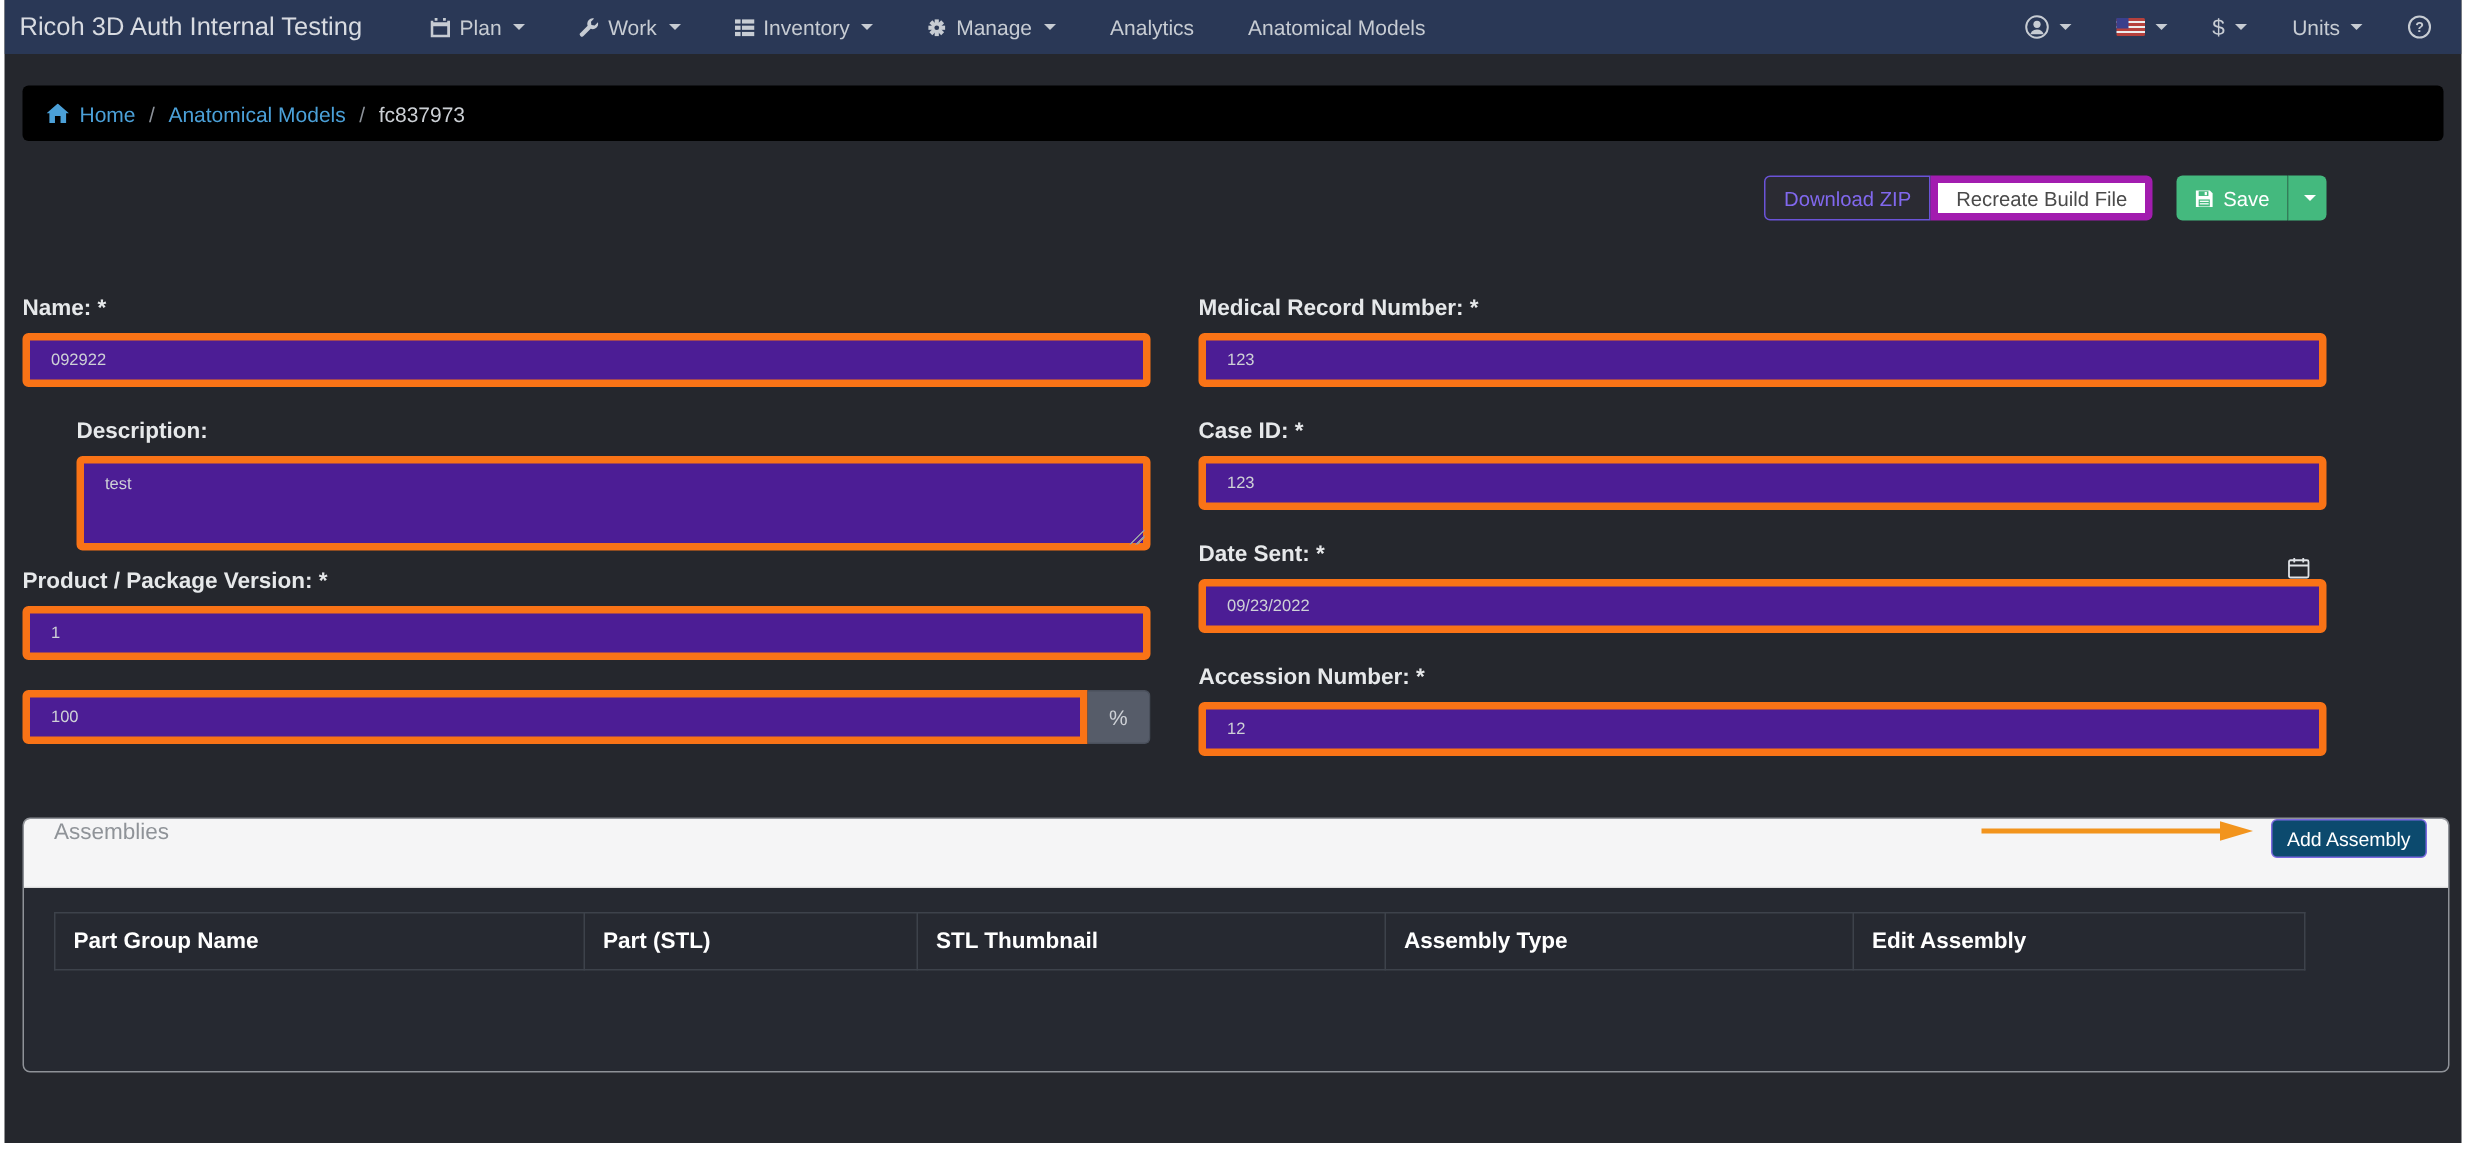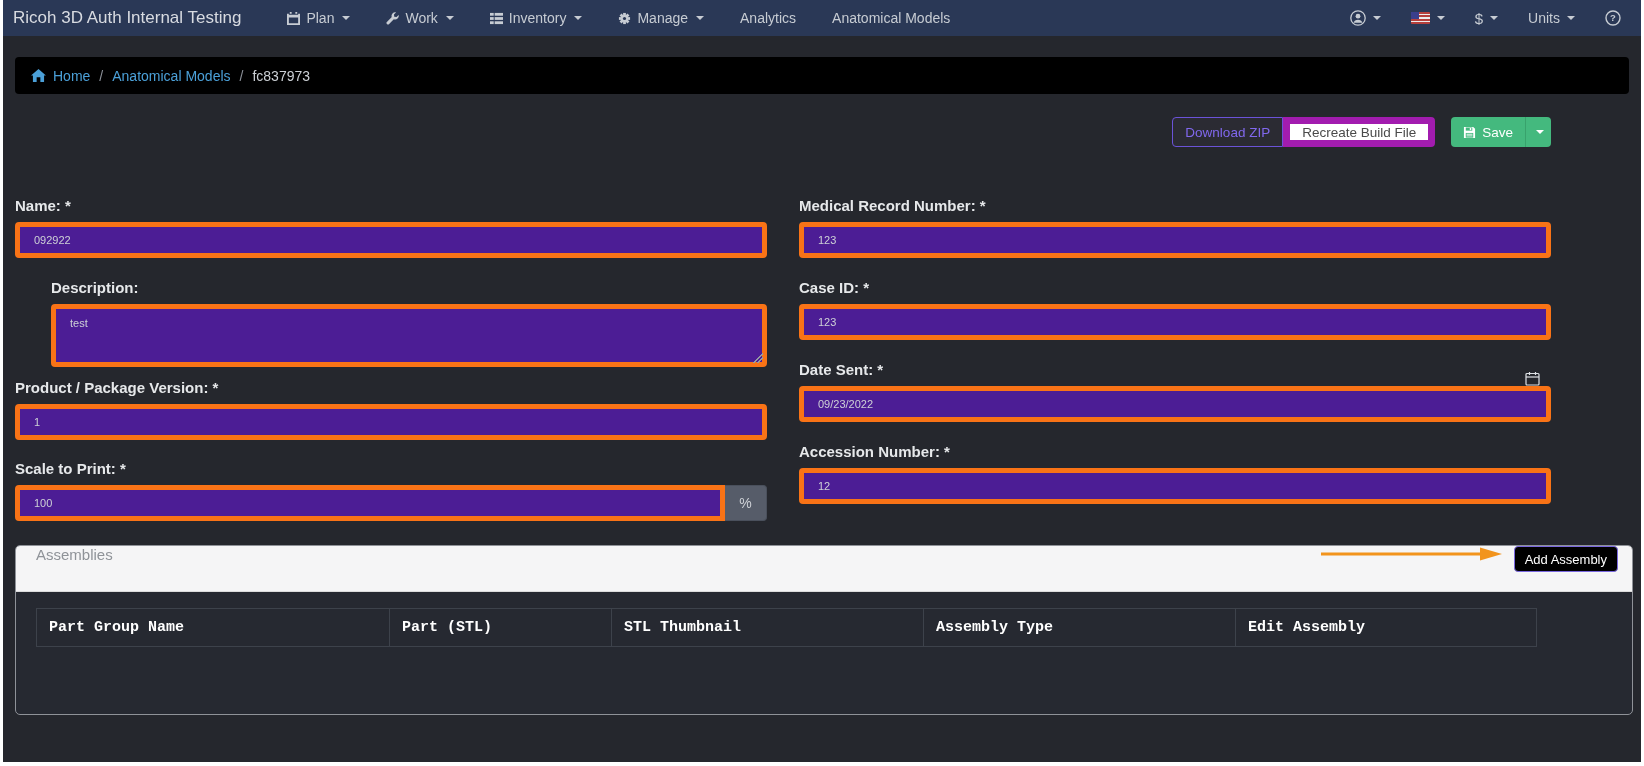--- a/index.html
+++ b/index.html
@@ -26,21 +26,21 @@
   .breadcrumb { position:absolute; top:57px; left:12px; width:1614px; height:37px; background:#000000; border-radius:4px;
     display:flex; align-items:center; gap:9px; padding:0 16px; font-size:14px; }
   .crumb-link { color:#4ba0d8; cursor:pointer; display:flex; align-items:center; gap:7px; }
   .crumb-sep { color:#8d929a; }
   .crumb-current { color:#ccd0d5; }
 
   
   .toolbar { position:absolute; top:117px; right:90px; display:flex; align-items:center; }
   .btn { height:30px; display:flex; align-items:center; font-size:13.5px; padding:0 12px; cursor:pointer; white-space:nowrap; }
   .btn-zip { background:#2b2b33; color:#8168ee; border:1px solid #6b53d8; border-radius:4px 0 0 4px; }
-  .btn-recreate { background:#ffffff; color:#4a4a4a; border:7px solid #a21caf; border-radius:0 4px 4px 0; }
+  .btn-recreate { background:#ffffff; color:#4a4a4a; border:5px solid #a21caf; border-radius:0 4px 4px 0; }
   .save-group { display:flex; margin-left:16px; }
   .btn-save { background:#44b97e; color:#fff; border-radius:4px 0 0 4px; gap:6px; }
   .btn-save-caret { background:#44b97e; color:#fff; width:26px; padding:0; justify-content:center; border-left:1px solid #38a26c; border-radius:0 4px 4px 0; }
 
   
   .form-area { position:absolute; top:197px; left:12px; width:1536px; display:flex; gap:32px; }
   .fcol { flex:1; min-width:0; }
   .fgroup { margin-bottom:21px; position:relative; }
   .fgroup.tight { margin-bottom:12px;padding-left:36px; }
   .flabel { font-size:15px; font-weight:bold; color:#e6e8ea; margin-bottom:8px; }
@@ -56,23 +56,23 @@
   .date-wrap { position:relative; }
   .date-icon { position:absolute; right:11px; top:10px; cursor:pointer; }
 
   
   .panel { position:absolute; top:545px; left:12px; width:1618px; height:170px; background:#262931;
     border:1px solid #8f9298; border-radius:5px; }
   .panel-header { height:46px; background:#f5f5f6; border-bottom:1px solid #dcdcdc; border-radius:4px 4px 0 0;
     display:flex; align-items:flex-start; padding:0 14px 0 20px; }
   .panel-title { color:#8f9398; font-size:15px; }
   .arrow-annot { margin-left:auto; display:flex; align-items:center; }
-  .add-btn { margin-left:10px; height:25px; background:#000000; border:1px solid #7a68e0; border-radius:4px;
+  .add-btn { margin-left:10px; height:25px; background:#0c4a6e; border:1px solid #7a68e0; border-radius:4px;
     color:#ffffff; font-size:13px; padding:12px 10px; display:flex; align-items:center; cursor:pointer; }
-  .panel-body { padding:16px 20px;font-family:Liberation Mono, monospace; }
+  .panel-body { padding:16px 20px; }
   table.assm { border-collapse:collapse; table-layout:fixed; width:1500px; }
   table.assm th { border:1px solid #3d424b; height:38px; text-align:left; padding:0 12px;
     color:#ffffff; font-size:15px; font-weight:bold; }
 
   .icon { display:inline-flex; align-items:center; }
 </style>
 </head>
 <body>
 
 <div class="frame">
@@ -218,21 +218,20 @@
       <div class="fgroup tight">
         <div class="flabel">Description:</div>
         <textarea class="tinput" style="">test</textarea>
         <div class="grip"></div>
       </div>
       <div class="fgroup" style="margin-bottom:20px;">
         <div class="flabel">Product / Package Version: *</div>
         <input class="tinput" value="1" style="">
       </div>
       <div class="fgroup">
-        <div class="flabel">Scale to Print: *</div>
         <div class="input-group">
           <input class="tinput" value="100" style="">
           <div class="addon">%</div>
         </div>
       </div>
     </div>
     <div class="fcol">
       <div class="fgroup">
         <div class="flabel">Medical Record Number: *</div>
         <input class="tinput" value="123" style="">

